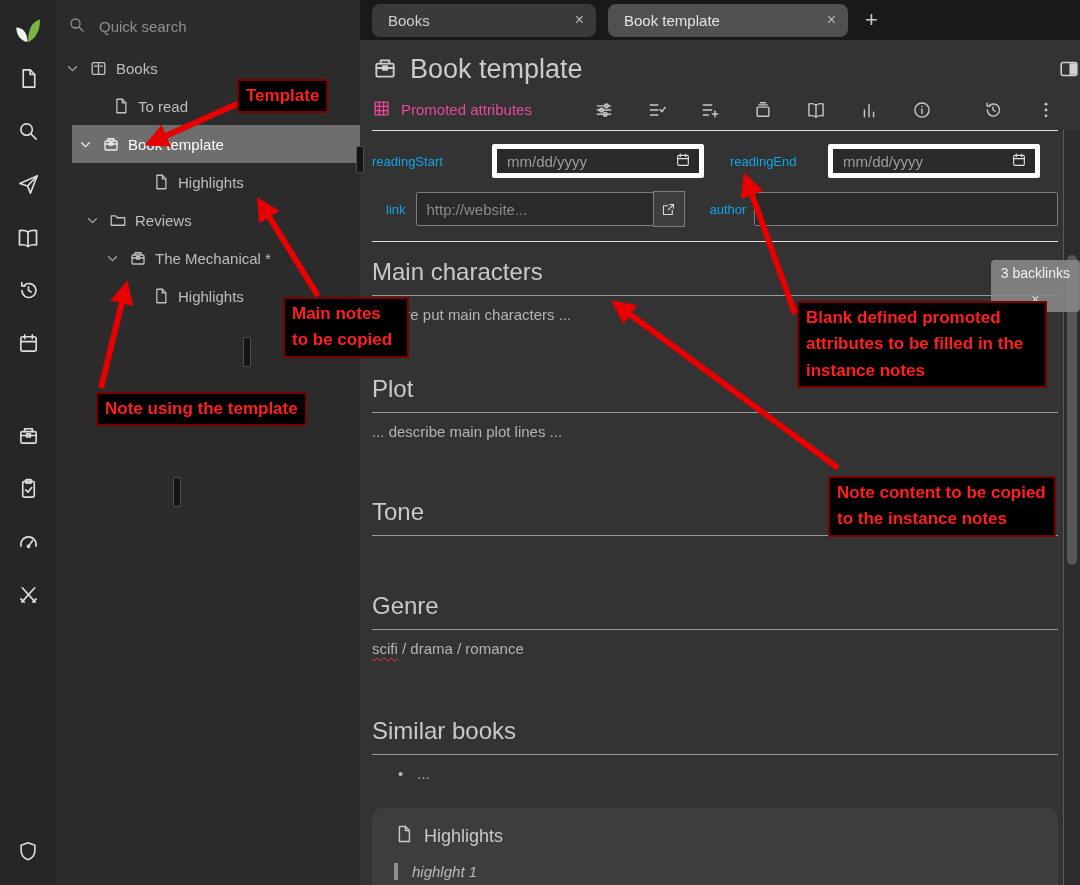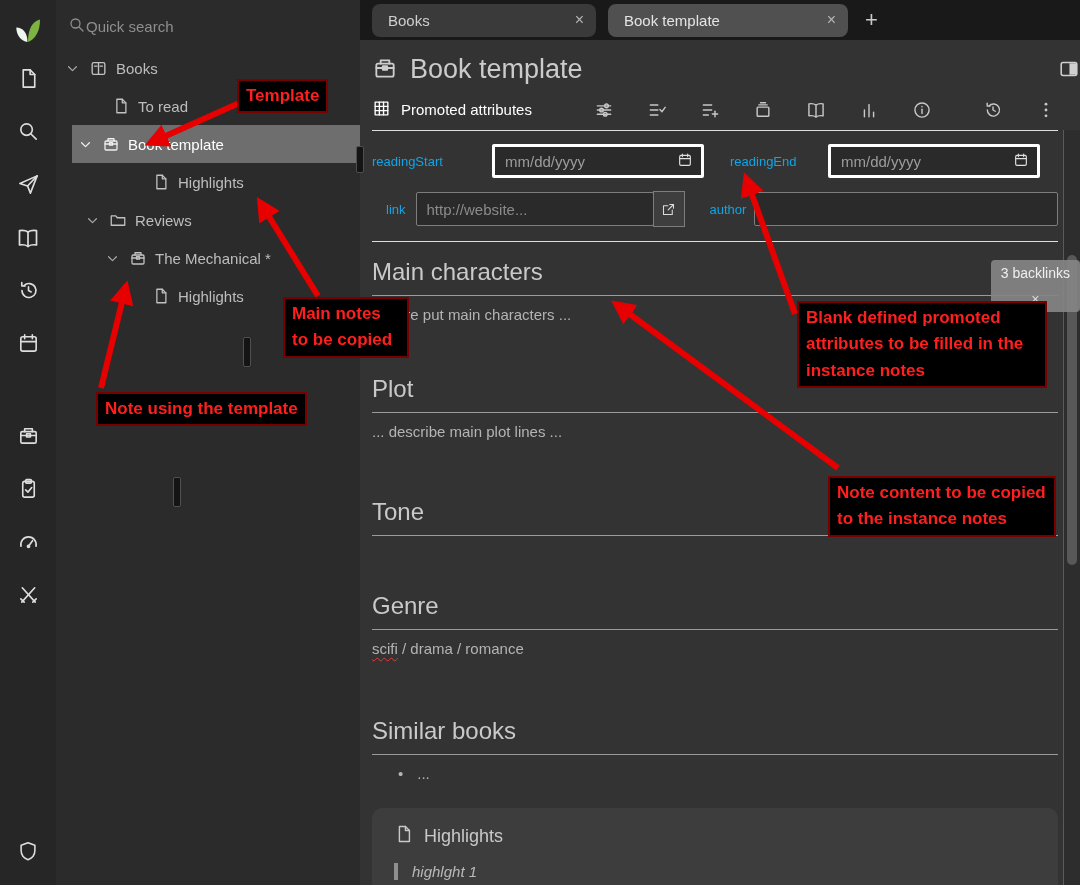--- a/index.html
+++ b/index.html
@@ -13,21 +13,21 @@
 
   
   .iconbar { width:56px; flex:none; background:#262626; display:flex; flex-direction:column; align-items:center; padding:8px 0 8px; }
   .logo { height:44px; display:flex; align-items:center; justify-content:center; }
   .ib { height:53px; width:100%; display:flex; align-items:center; justify-content:center; color:#dedede; cursor:pointer; }
   .ibgap { height:39px; }
   .ibspacer { flex:1; }
 
   
   .treepanel { width:304px; flex:none; background:#2b2b2b; position:relative; padding-top:8px; }
-  .qsearch { display:flex; align-items:center; padding:8px 0 12px 12px; color:#8f8f8f; font-size:15px; }
+  .qsearch { display:flex; align-items:center; gap:13px; padding:8px 0 12px 12px; color:#8f8f8f; font-size:15px; }
   .trow { height:38px; display:flex; align-items:center; gap:8px; font-size:15px; color:#bdbdbd; cursor:pointer; }
   .trow .chev { color:#a8a8a8; display:flex; }
   .trow .ticon { display:flex; color:#c2c2c2; }
   .trow.sel { background:#6e6e6e; color:#fff; margin-left:16px; padding-left:5px; }
   .trow.sel .ticon, .trow.sel .chev { color:#f0f0f0; }
 
   
   .main { flex:1; background:#333333; display:flex; flex-direction:column; position:relative; }
   .tabbar { height:40px; flex:none; background:#191919; display:flex; align-items:center; gap:12px; padding-left:12px; }
   .tab { height:33px; border-radius:8px; background:#3a3a3a; color:#cfcfcf; font-size:15px;
@@ -35,29 +35,29 @@
   .tab.active { background:#505050; color:#e4e4e4; }
   .tab .x { color:#b5b5b5; font-size:16px; margin-left:10px; }
   .newtab { color:#c9c9c9; font-size:22px; margin-left:5px; cursor:pointer; }
 
   .notearea { flex:1; position:relative; padding:0 22px 0 12px; }
   .titlerow { display:flex; align-items:center; gap:12px; margin-top:14px; }
   .ntitle { font-size:27px; color:#cbcbcb; font-weight:400; }
   .splitbtn { position:absolute; right:0; top:18px; color:#d0d0d0; cursor:pointer; }
 
   .ribbon { display:flex; align-items:center; height:42px; margin-top:4px; border-bottom:1px solid #dedede; color:#c9c9c9; }
-  .rlabel { display:flex; align-items:center; gap:10px; font-size:15px; color:#ffffff; cursor:pointer; }
+  .rlabel { display:flex; align-items:center; gap:10px; font-size:15px; color:#ec4899; cursor:pointer; }
   .ricons { margin-left:auto; display:flex; align-items:center; gap:33px; padding-right:2px; }
   .ric { display:flex; color:#c8c8c8; cursor:pointer; }
   .ric.hist { margin-left:18px; }
 
   .attrrow { display:flex; align-items:center; margin-top:12px; height:36px; }
   .alabel { font-size:13px; color:#0ea5e9; flex:none; }
   .dinput { display:flex; align-items:center; justify-content:space-between; width:212px; height:34px;
-            background:#2a2a2a; border:3px solid #ffffff; border-radius:2px; padding:0 8px 0 10px;
+            background:#2a2a2a; border:5px solid #ffffff; border-radius:2px; padding:0 8px 0 10px;
             color:#9c9c9c; font-size:15px; cursor:text; }
   .tinput { height:34px; background:#2a2a2a; border:1px solid #7d7d7d; border-radius:2px;
             color:#c9c9c9; font-size:15px; padding:0 10px; outline:none;
             font-family:"Liberation Sans", sans-serif; }
   .tinput::placeholder { color:#8b8b8b; }
   .extbtn { width:32px; height:36px; background:#3e3e3e; border:1px solid #7d7d7d; margin-left:-1px;
             display:flex; align-items:center; justify-content:center; color:#dcdcdc; cursor:pointer; }
   .divider { border-bottom:1px solid #dedede; margin-top:14px; }
 
   .badge { position:absolute; right:0; top:220px; z-index:6; background:rgba(132,132,132,.92);

